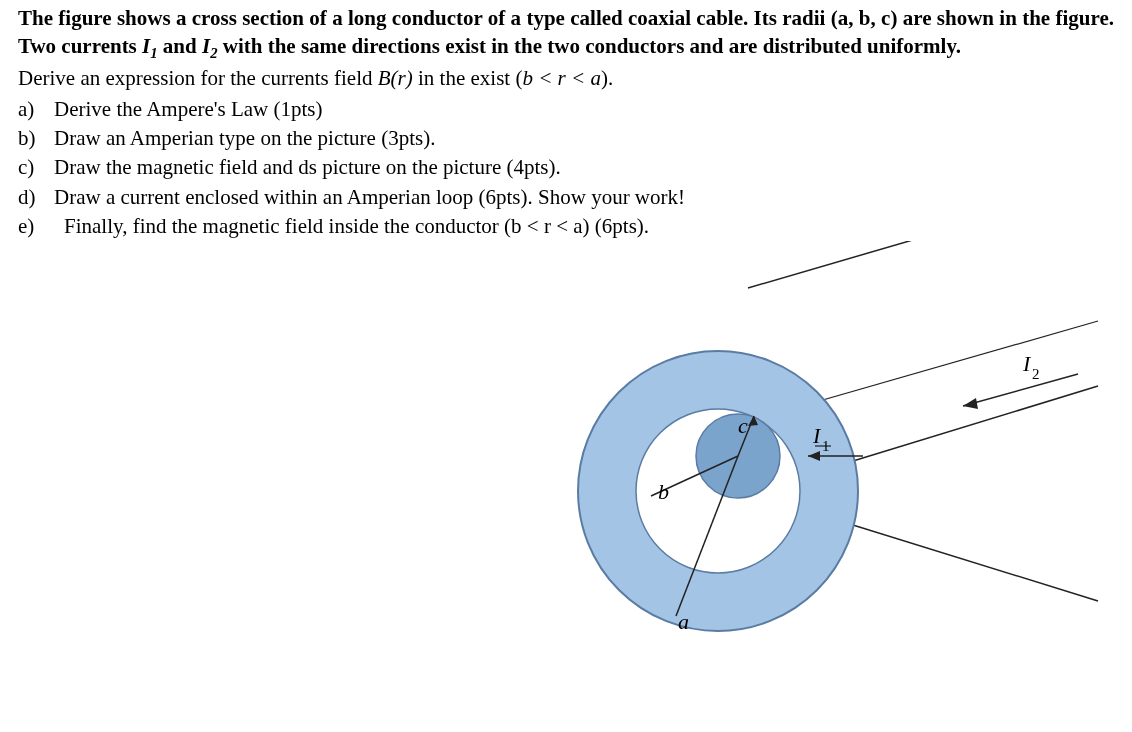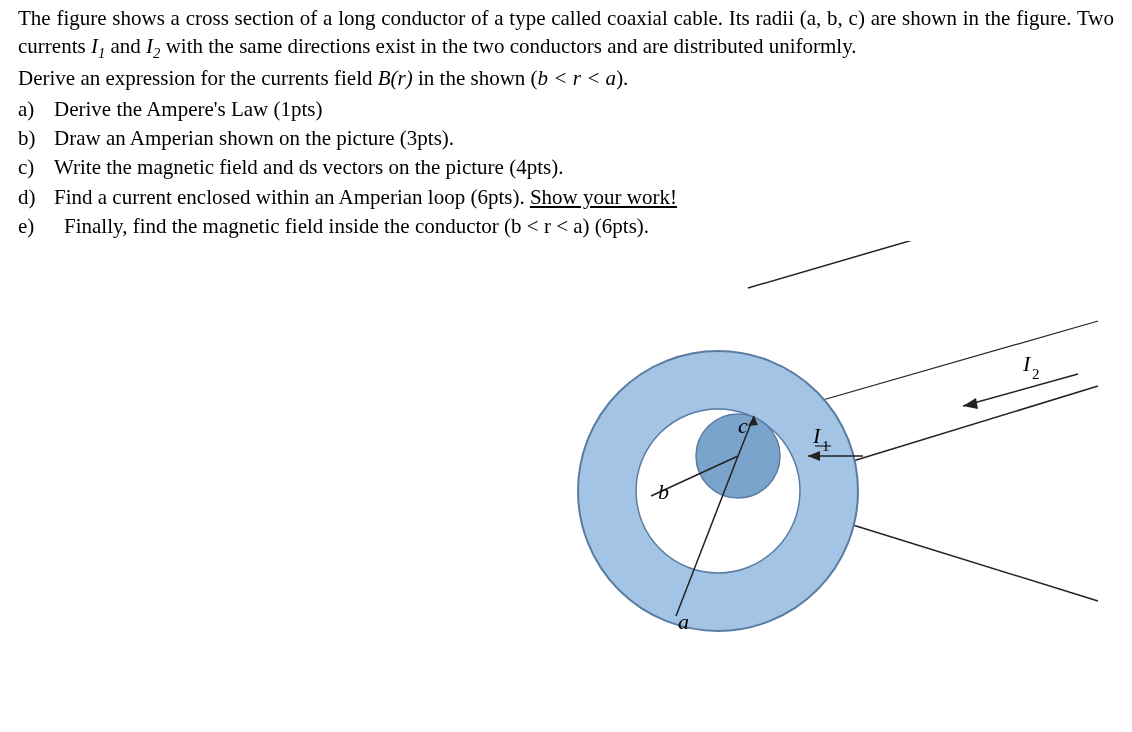--- a/index.html
+++ b/index.html
@@ -6,34 +6,34 @@
     body {
       width: 1132px;
       height: 732px;
       background: #fff;
       font-family: Georgia, 'Times New Roman', serif;
       font-size: 21px;
       color: #000;
       padding: 4px 18px;
       line-height: 1.35;
     }
-    .intro { text-align: justify; }
+    .intro { text-align: justify; font-weight: bold; }
     .question-list { margin-top: 2px; }
     .question-item {
       display: flex;
       align-items: flex-start;
       margin-bottom: 1px;
     }
     .q-letter {
       width: 36px;
       flex-shrink: 0;
     }
     .q-letter-e { width: 46px; }
     .q-text { flex: 1; }
-    .underline { text-decoration: underline; }
+    .underline { }
     .italic { font-style: italic; text-align: right; }
     sub { font-size: 0.7em; vertical-align: sub; }
     .figure-area {
       position: relative;
       width: 100%;
       height: 440px;
     }
     svg {
       position: absolute;
       top: 0;
@@ -41,40 +41,40 @@
     }
   </style>
 </head>
 <body>
 
 <div class="intro">
   <span>The figure shows a cross section of a long conductor of a type called coaxial cable.  Its radii (a, b, c) are shown in the figure.  Two currents </span><span class="italic">I</span><sub class="italic">1</sub><span> and </span><span class="italic">I</span><sub class="italic">2</sub><span> with the same directions exist in the two conductors and are distributed uniformly.</span>
 </div>
 
 <div>
-  <span>Derive an expression for the currents field </span><span class="italic">B(r)</span><span> in the shown (</span><span class="italic">b &lt; r &lt; a</span><span>).</span>
+  <span>Derive an expression for the currents field </span><span class="italic">B(r)</span><span> in the exist (</span><span class="italic">b &lt; r &lt; a</span><span>).</span>
 </div>
 
 <div class="question-list">
   <div class="question-item">
     <span class="q-letter">a)</span>
     <span class="q-text">Derive the Ampere's Law (1pts)</span>
   </div>
   <div class="question-item">
     <span class="q-letter">b)</span>
-    <span class="q-text">Draw an Amperian shown on the picture (3pts).</span>
+    <span class="q-text">Draw an Amperian type on the picture (3pts).</span>
   </div>
   <div class="question-item">
     <span class="q-letter">c)</span>
-    <span class="q-text">Write the magnetic field and ds vectors on the picture (4pts).</span>
+    <span class="q-text">Draw the magnetic field and ds picture on the picture (4pts).</span>
   </div>
   <div class="question-item">
     <span class="q-letter">d)</span>
     <span class="q-text">
-      <span>Find a current enclosed within an Amperian loop (6pts).  </span><span class="underline">Show your work!</span>
+      <span>Draw a current enclosed within an Amperian loop (6pts).  </span><span class="underline">Show your work!</span>
     </span>
   </div>
   <div class="question-item">
     <span class="q-letter q-letter-e">e)</span>
     <span class="q-text"> Finally, find the magnetic field inside the conductor (b &lt; r &lt; a) (6pts).</span>
   </div>
 </div>
 
 <div class="figure-area">
   <svg width="1100" height="440" viewBox="0 0 1100 440">

